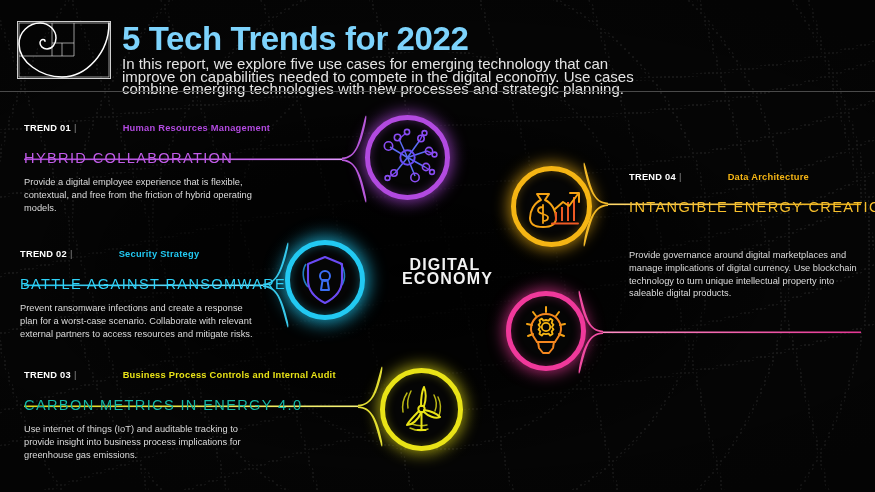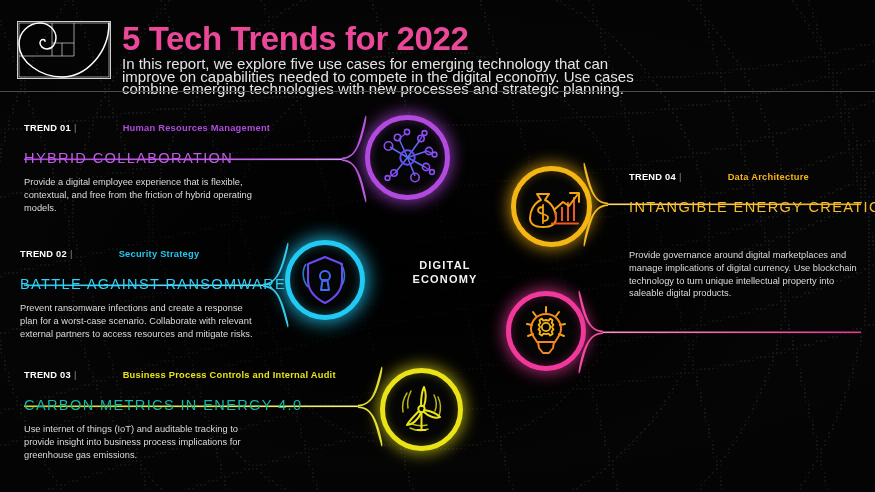--- a/index.html
+++ b/index.html
@@ -23,37 +23,37 @@
 
   
   #header{position:absolute;left:0;top:0;width:875px;height:91px;z-index:3;}
   #logo-box{
     position:absolute;left:17px;top:21px;width:94px;height:58px;
     border:1px solid #cfcfcf;box-sizing:border-box;
   }
   #logo-svg{position:absolute;left:0;top:0;}
   #page-title{
     position:absolute;left:122px;top:21px;
-    font-size:33px;font-weight:bold;color:#ec4899;
+    font-size:33px;font-weight:bold;color:#7dd3fc;
     letter-spacing:-0.4px;line-height:36px;white-space:nowrap;
   }
   #page-subtitle{
     position:absolute;left:122px;top:58px;width:515px;
     font-size:15px;line-height:12.6px;color:#e4e4e4;font-weight:500;
   }
   #header-rule{
     position:absolute;left:0;top:91px;width:875px;height:1px;
     background:#4a4a4a;z-index:3;
   }
 
   
   #center-label{
     position:absolute;left:402px;top:258px;width:86px;z-index:4;
     text-align:center;color:#f2f2f2;
-    font-size:11px;font-weight:600;letter-spacing:1.2px;line-height:14px;
+    font-size:16px;font-weight:600;letter-spacing:1.2px;line-height:14px;
   }
 
   
   #connectors{position:absolute;left:0;top:0;z-index:2;}
 
   
   .trend{position:absolute;z-index:5;}
   .trend-eyebrow{
     font-size:9.3px;font-weight:bold;color:#ffffff;letter-spacing:.25px;
     white-space:nowrap;line-height:12px;

